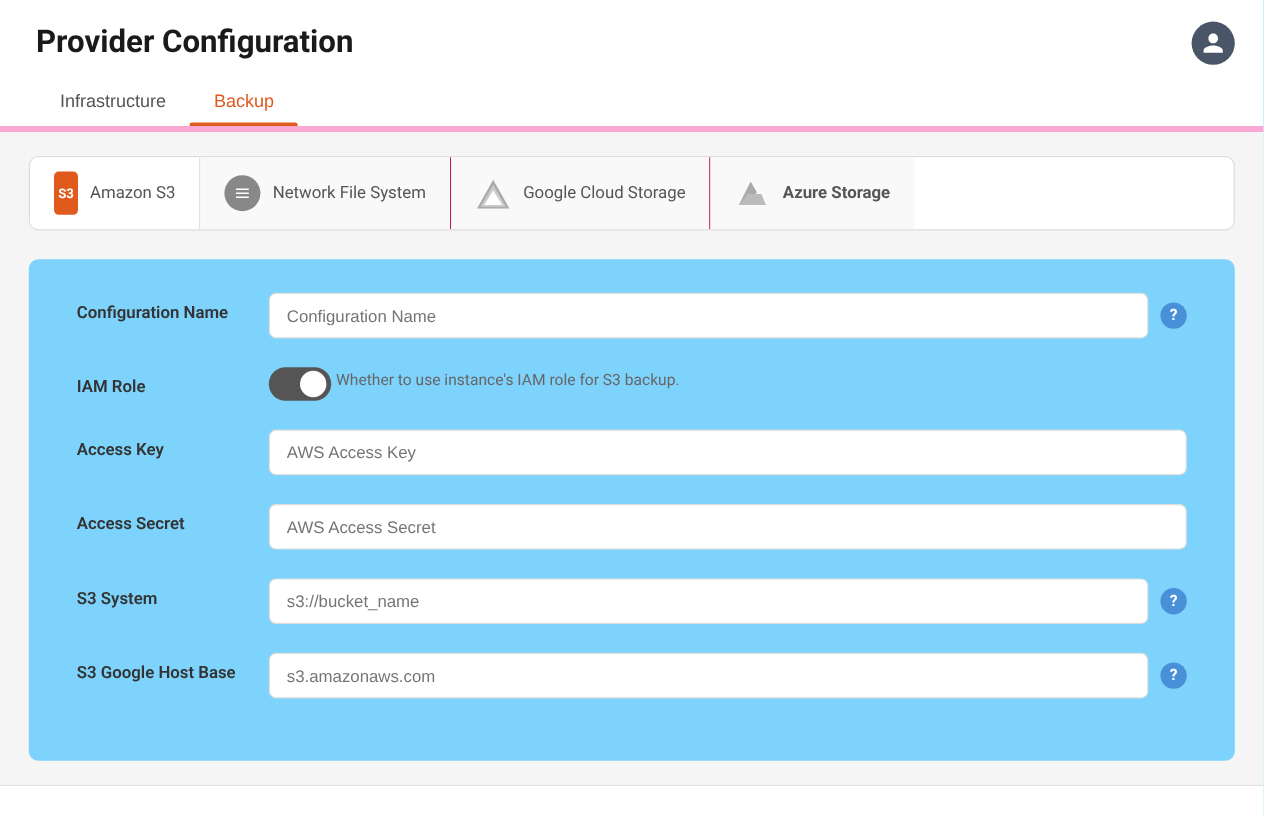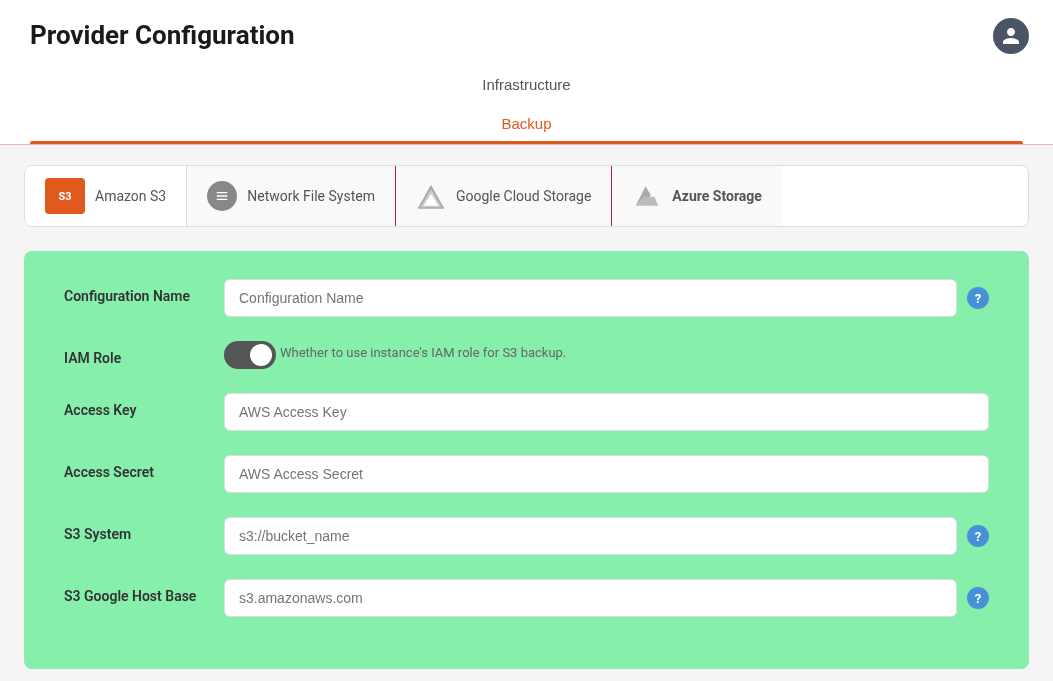--- a/index.html
+++ b/index.html
@@ -1,52 +1,52 @@
 <!DOCTYPE html>
 <html><head>
   <meta charset="utf-8">
   <style>
     * { box-sizing: border-box; margin: 0; padding: 0; }
     body { font-family: -apple-system, BlinkMacSystemFont, 'Segoe UI', Roboto, sans-serif; background: #fff; color: #333; width: 1053px; height: 681px; overflow: hidden; }
 
-    .header { padding: 20px 30px 0; border-bottom: 1px solid #f9a8d4; }
+    .header { padding: 20px 30px 0; border-bottom: 5px solid #f9a8d4; }
     .page-title { font-size: 26px; font-weight: 700; color: #1a1a1a; margin-bottom: 16px; }
     .avatar-icon { position: absolute; top: 18px; right: 24px; width: 36px; height: 36px; background: #4a5568; border-radius: 50%; display: flex; align-items: center; justify-content: center; }
     .avatar-icon svg { fill: #fff; }
 
-    .top-tabs { display: flex; gap: 0; flex-direction: column; }
+    .top-tabs { display: flex; gap: 0; }
     .top-tab { padding: 10px 20px 12px; font-size: 15px; color: #555; cursor: pointer; position: relative; border: none; background: none; }
     .top-tab.active { color: #e05a1e; font-weight: 400; }
     .top-tab.active::after { content: ''; position: absolute; bottom: 0; left: 0; right: 0; height: 3px; background: #e05a1e; border-radius: 2px 2px 0 0; }
 
     .content-area { background: #f5f5f5; padding: 20px 24px; min-height: calc(681px - 115px - 70px); }
 
     .provider-tabs-row { display: flex; align-items: stretch; background: #fff; border-radius: 8px; overflow: hidden; border: 1px solid #ddd; margin-bottom: 24px; }
     .provider-tab { display: flex; align-items: center; gap: 10px; padding: 12px 20px; cursor: pointer; border-right: 1px solid #be185d; font-size: 14px; color: #555; background: #f9f9f9; min-width: 120px; }
     .provider-tab:first-child { background: #fff; border-right: 1px solid #ddd; }
     .provider-tab.active { background: #fff; }
     .provider-tab:last-child { border-right: none; font-weight: bold; }
     .provider-tab-label { text-align: center; line-height: 1.3; }
 
-    .form-area { background: #86efac; border-radius: 8px; padding: 28px 40px; }
+    .form-area { background: #7dd3fc; border-radius: 8px; padding: 28px 40px; }
     .form-row { display: flex; align-items: flex-start; margin-bottom: 24px; }
     .form-label { width: 160px; flex-shrink: 0; font-size: 14px; font-weight: 600; color: #333; padding-top: 8px; line-height: 1.4; }
     .form-control-wrap { flex: 1; display: flex; align-items: center; gap: 10px; }
     .form-input { flex: 1; padding: 10px 14px; border: 1px solid #ddd; border-radius: 6px; font-size: 14px; color: #999; outline: none; }
     .help-icon { width: 22px; height: 22px; border-radius: 50%; background: #4a90d9; color: #fff; font-size: 13px; font-weight: 700; display: flex; align-items: center; justify-content: center; cursor: pointer; flex-shrink: 0; }
     .toggle { width: 52px; height: 28px; background: #555; border-radius: 14px; position: relative; cursor: pointer; display: flex; align-items: center; padding: 3px; }
     .toggle-knob { width: 22px; height: 22px; background: #fff; border-radius: 50%; position: absolute; right: 4px; display: flex; align-items: center; justify-content: center; }
     .toggle-knob svg { width: 10px; height: 10px; }
     .toggle-hint { font-size: 13px; color: #666; margin-top: 4px; }
     .iam-wrap { display: flex; gap: 4px; }
 
     .footer { background: #fff; border-top: 1px solid #e0e0e0; padding: 16px 24px; display: flex; justify-content: flex-end; gap: 12px; height: 70px; align-items: center; }
 
     
-    .amazon-s3-icon { width: 40px; height: 36px; background: #e05a1e; border-radius: 4px; display: flex; align-items: center; justify-content: center; flex-shrink: 0; }
+    .amazon-s3-icon { width: 20px; height: 36px; background: #e05a1e; border-radius: 4px; display: flex; align-items: center; justify-content: center; flex-shrink: 0; }
     .amazon-s3-icon span { color: #fff; font-size: 11px; font-weight: 700; }
 
     
     .nfs-icon-circle { width: 30px; height: 30px; background: #888; border-radius: 50%; display: flex; align-items: center; justify-content: center; }
     
     .gcs-icon { width: 30px; height: 28px; }
     
     .azure-icon { width: 30px; height: 28px; }
   </style>
 </head>

